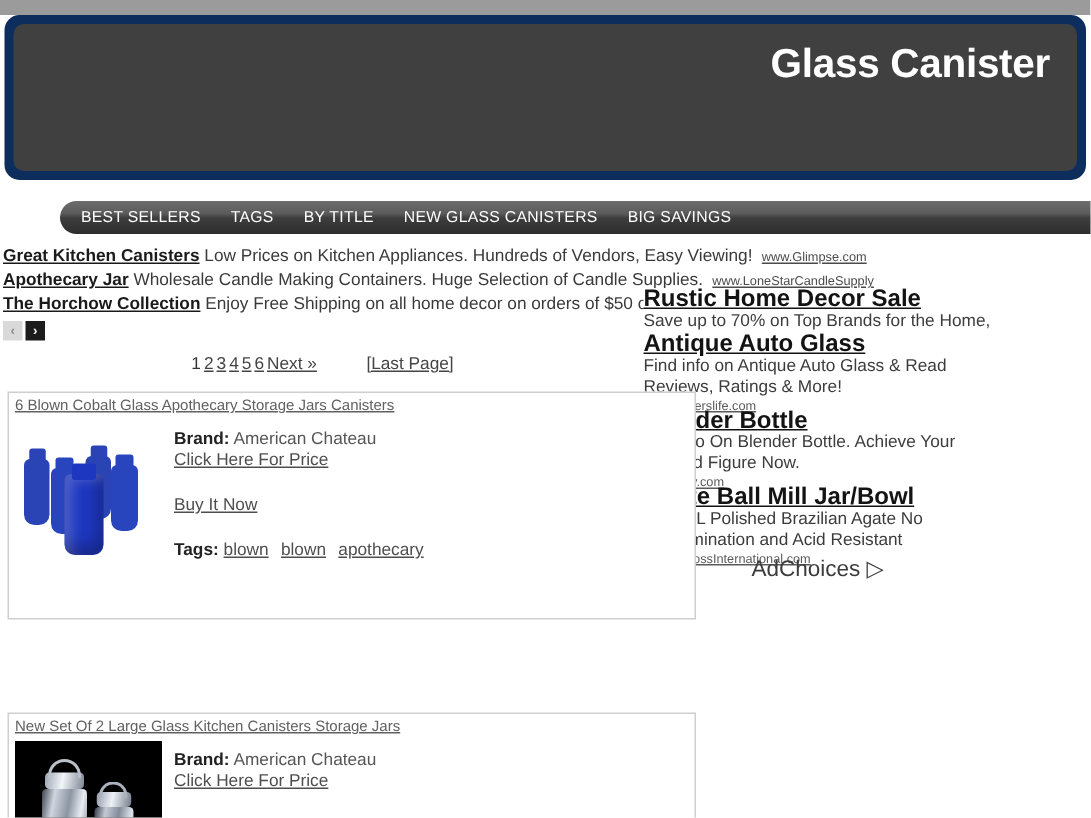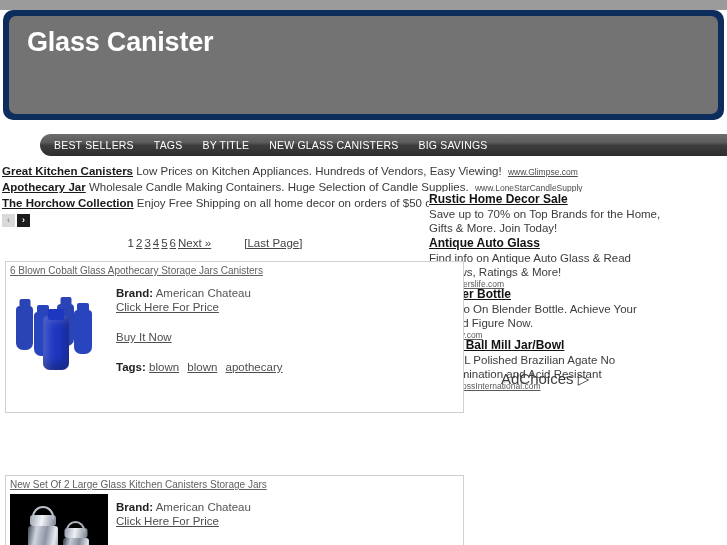--- a/index.html
+++ b/index.html
@@ -30,23 +30,24 @@
   .header-outer {
     position: absolute;
     left: 3px; top: 10px;
     width: 721px; height: 110px;
     background: #0d2d5c;
     border-radius: 10px;
     padding: 6px;
   }
   .header-inner {
     width: 100%; height: 100%;
-    background: #737373;
+    background: #404040;
     border-radius: 7px;
     padding: 12px 18px 0 18px;
+    text-align: right;
   }
   .site-title {
     margin: 0;
     color: #ffffff;
     font-size: 27px;
     font-weight: bold;
     letter-spacing: -0.2px;
     line-height: 1.1;
   }
   .site-tagline {
@@ -149,21 +150,21 @@
     width: 232px;
     font-size: 11.5px;
     color: #3a3a3a;
     line-height: 14px;
     background: #ffffff;
   }
   .side-ad { margin-bottom: 1px; }
   .side-ad .t {
     display: block;
     font-weight: bold;
-    font-size: 12px;
+    font-size: 16px;
     color: #131313;
     text-decoration: underline;
     line-height: 15px;
   }
   .side-ad .d { display: block; color: #3c3c3c; line-height: 14px; }
   .side-ad .u {
     display: block;
     font-size: 8.5px;
     color: #5a5a5a;
     text-decoration: underline;
@@ -291,21 +292,20 @@
   </div>
 
   <div class="pager">
     <span class="cur">1</span><a href="#">2</a><a href="#">3</a><a href="#">4</a><a href="#">5</a><a href="#">6</a><a href="#">Next »</a><a class="lastpage" href="#">[Last Page]</a>
   </div>
 
   <div class="side-ads">
     <div class="side-ad">
       <a class="t" href="#">Rustic Home Decor Sale</a>
       <span class="d">Save up to 70% on Top Brands for the Home,</span>
-      <span class="d">Gifts &amp; More. Join Today!</span>
     </div>
     <div class="side-ad">
       <a class="t" href="#">Antique Auto Glass</a>
       <span class="d">Find info on Antique Auto Glass &amp; Read</span>
       <span class="d">Reviews, Ratings &amp; More!</span>
       <a class="u" href="#">www.driverslife.com</a>
     </div>
     <div class="side-ad">
       <a class="t" href="#">Blender Bottle</a>
       <span class="d">Get Info On Blender Bottle. Achieve Your</span>

